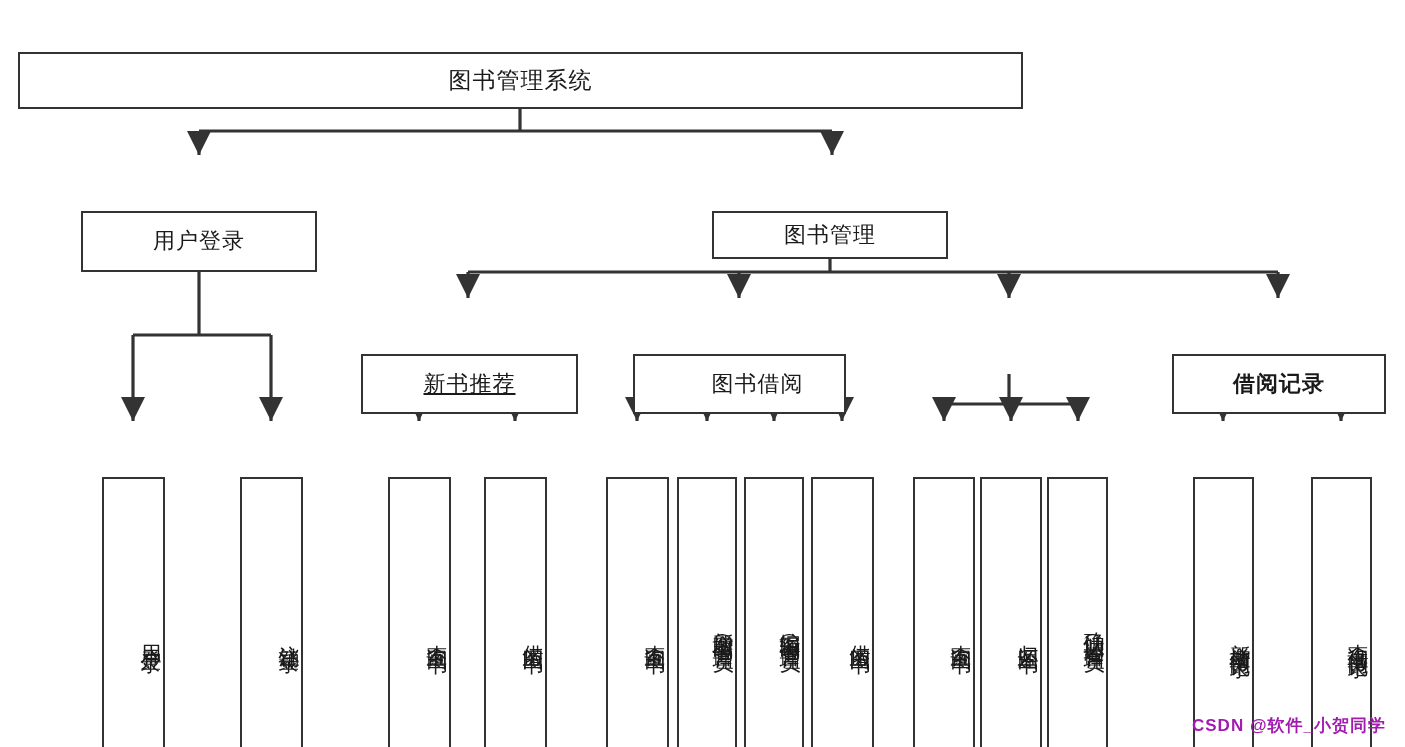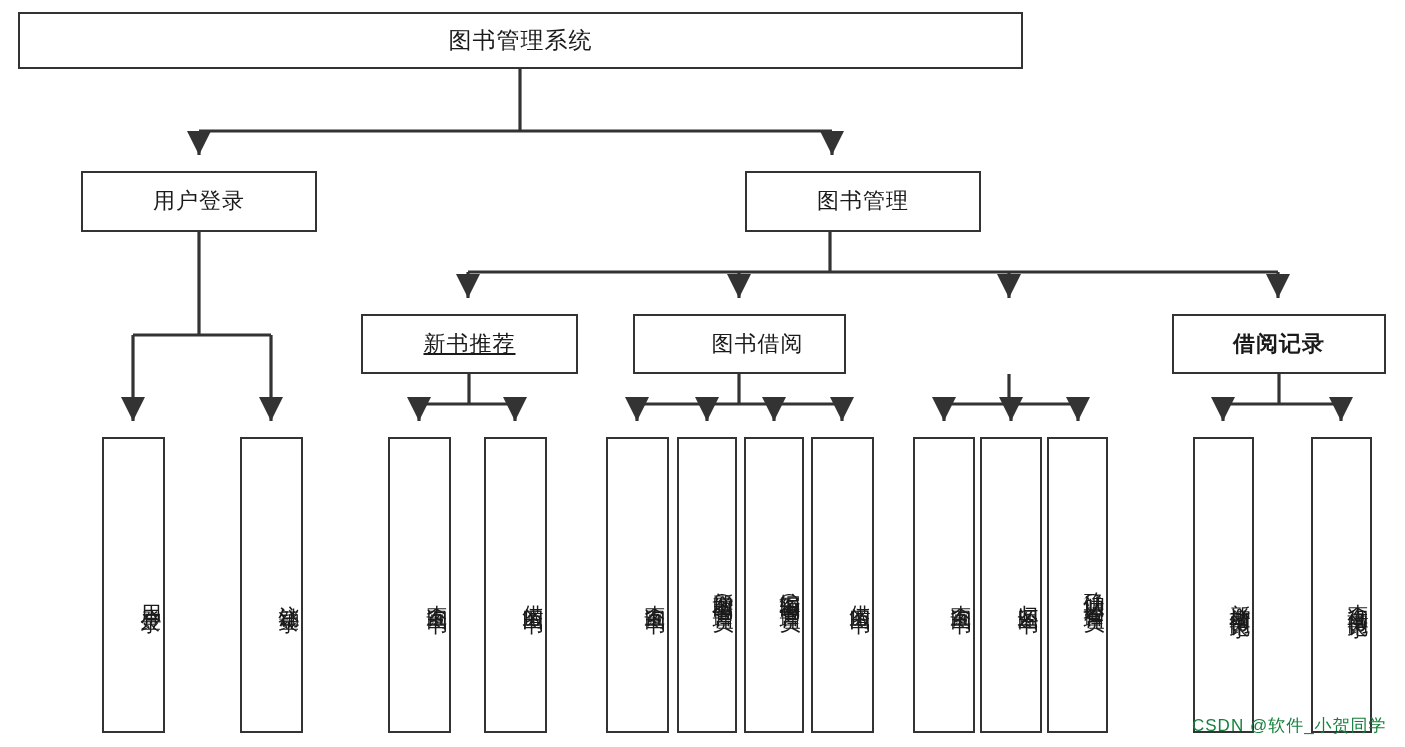--- a/index.html
+++ b/index.html
@@ -28,20 +28,21 @@
   .node {
     position: absolute;
     box-sizing: border-box;
     background: #ffffff;
     border: 2.5px solid #333333;
     display: flex;
     align-items: center;
     justify-content: center;
     color: #1a1a1a;
     text-align: center;
+    margin-top: 40px;
   }
   .node.horizontal {
     font-size: 22px;
     letter-spacing: 1px;
     line-height: 1.2;
   }
   .node.root {
     font-size: 23px;
   }
   .node.vertical {
@@ -55,24 +56,25 @@
     line-height: 1.15;
   }
   .node.vertical > .vlabel {
     writing-mode: vertical-rl;
     text-orientation: upright;
     white-space: nowrap;
   }
   .watermark {
     position: absolute;
     font-size: 17px;
-    color: #15803d;
+    color: #a21caf;
     letter-spacing: 1px;
     white-space: nowrap;
     user-select: none;
+    font-weight: bold;
   }
 </style>
 </head>
 <body>
 
 <div id="canvas">
 
   <svg class="wires" viewBox="0 0 1405 747" xmlns="http://www.w3.org/2000/svg">
     <defs>
       <marker id="arrow" viewBox="0 0 12 12" refX="6" refY="10" markerWidth="9" markerHeight="9" orient="auto-start-reverse">
@@ -130,21 +132,21 @@
     </g>
   </svg>
 
   <div class="node horizontal root" style="left:18px; top:12px; width:1005px; height:57px;">
     <span>图书管理系统</span>
   </div>
 
   <div class="node horizontal" style="left:81px; top:171px; width:236px; height:61px;">
     <span>用户登录</span>
   </div>
-  <div class="node horizontal" style="left:745px; top:171px; width:236px; height:61px;">
+  <div class="node horizontal" style="left:712px; top:171px; width:236px; height:48px;">
     <span>图书管理</span>
   </div>
 
   <div class="node horizontal" style="left:361px; top:314px; width:217px; height:60px;text-decoration:underline;">
     <span>新书推荐</span>
   </div>
   <div class="node horizontal" style="left:633px; top:314px; width:213px; height:60px;padding-left:36px;">
     <span>图书借阅</span>
   </div>
   <div class="node horizontal" style="left:1172px; top:314px; width:214px; height:60px;font-weight:bold;">

